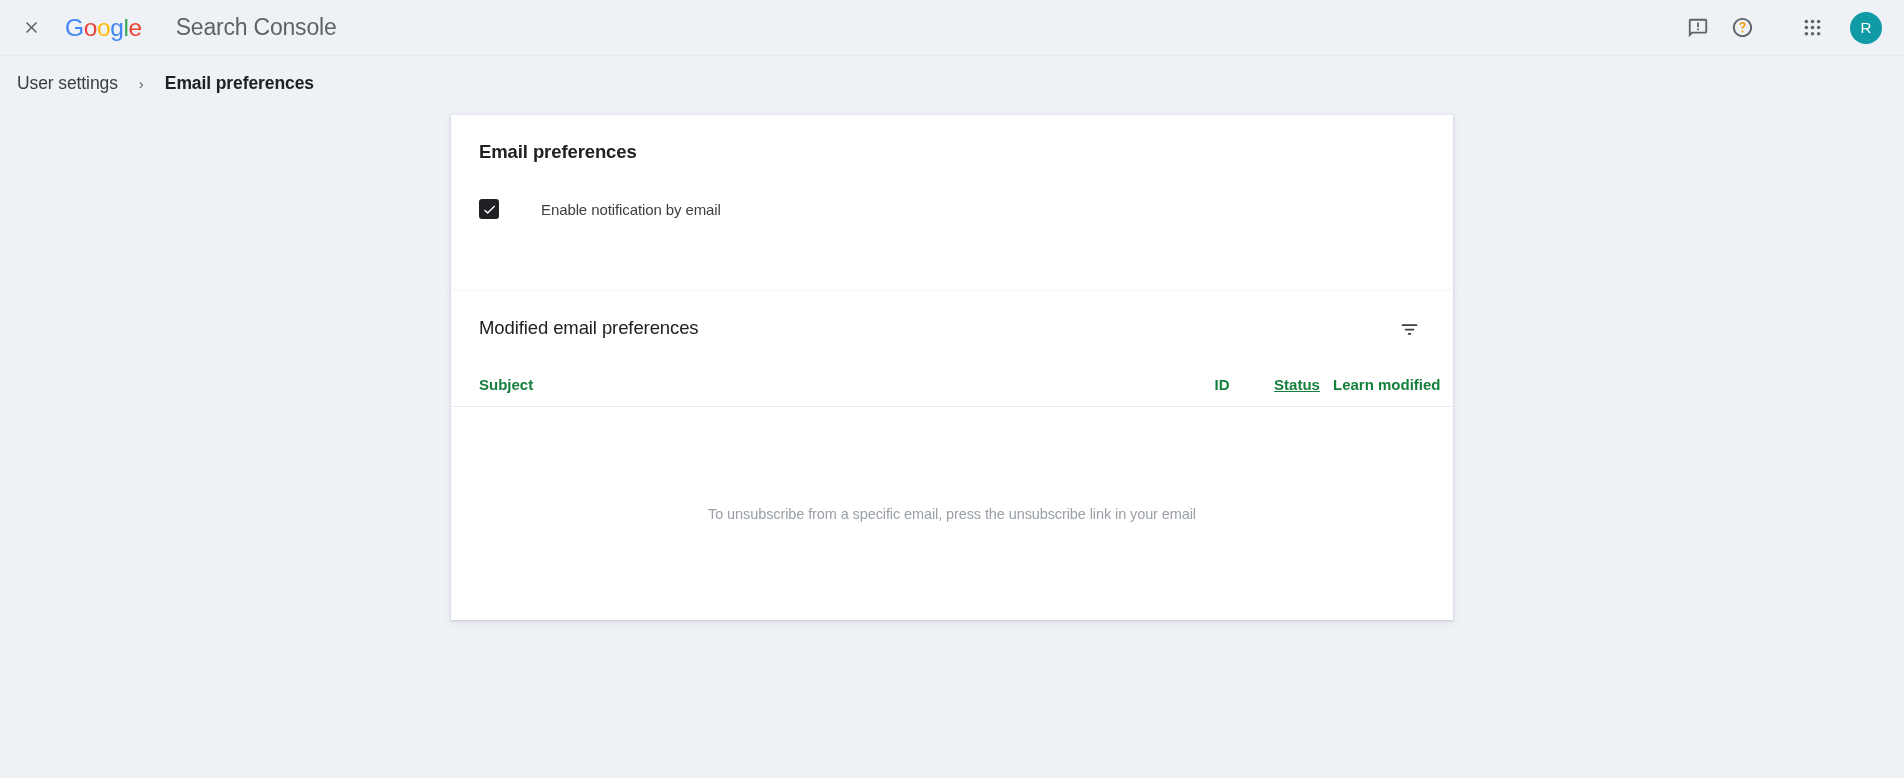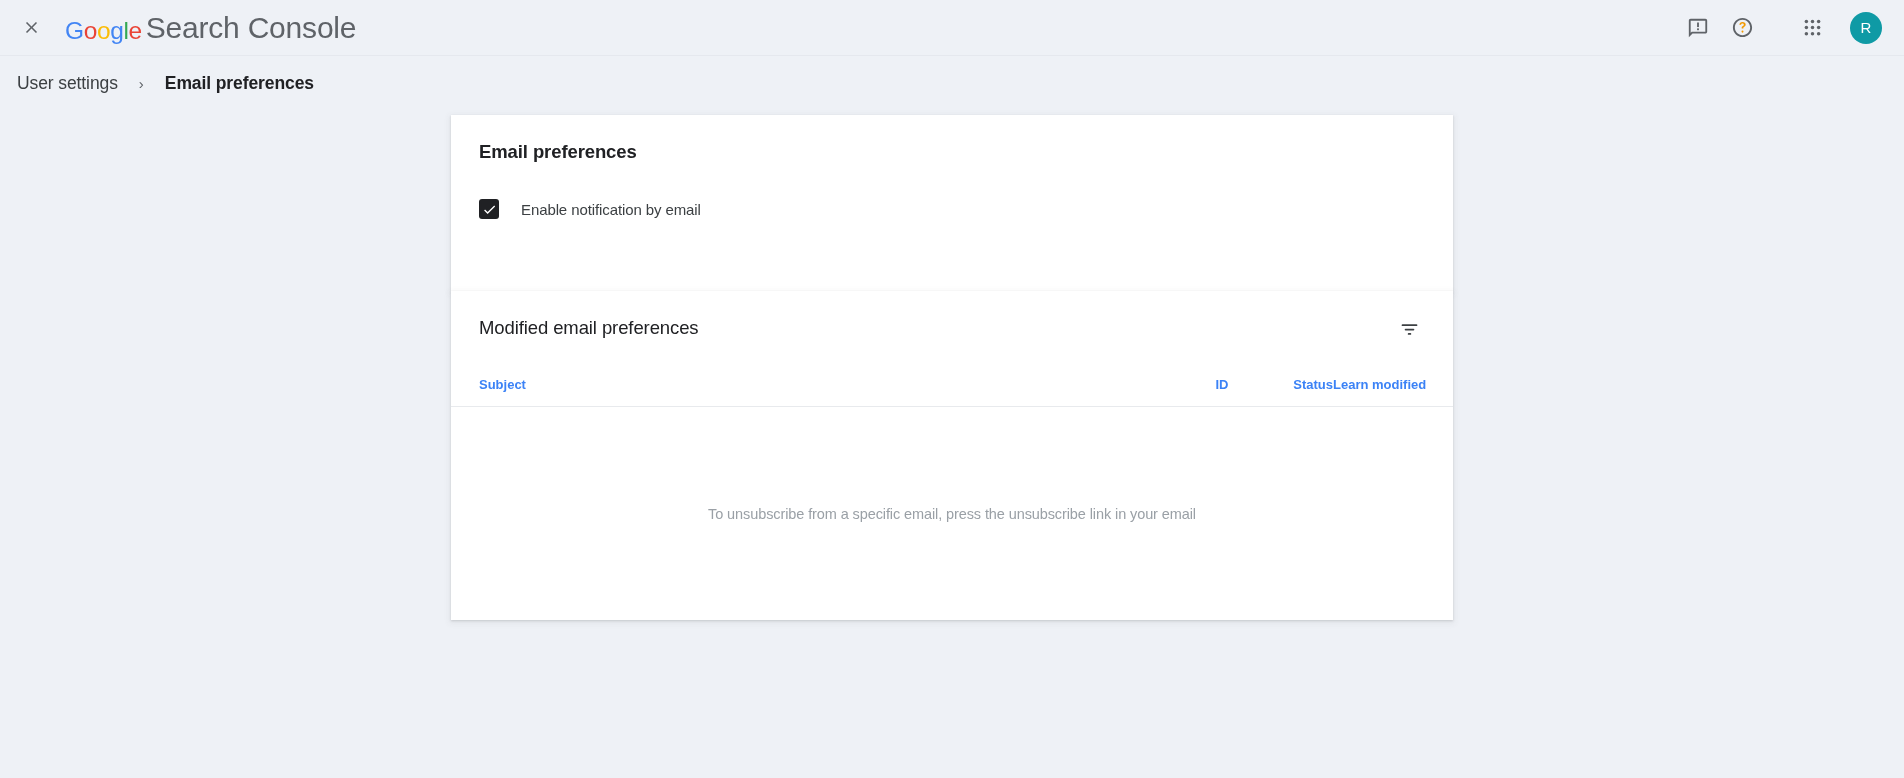--- a/index.html
+++ b/index.html
@@ -34,39 +34,40 @@
     align-items: center;
     justify-content: center;
     cursor: pointer;
     border-radius: 50%;
     flex: 0 0 auto;
   }
   .close-btn svg { display: block; }
 
   .brand {
     display: flex;
-    align-items: flex-end;
+    align-items: flex-start;
     margin-left: 17px;
     white-space: nowrap;
     user-select: none;
+    gap: 10px;
   }
   .brand-google {
     font-size: 24.5px;
     letter-spacing: -0.4px;
     font-family: "Liberation Sans", sans-serif;
   }
   .brand-google span { font-weight: 400; }
   .g-b { color: #4285f4; }
   .g-r { color: #ea4335; }
   .g-y { color: #fbbc05; }
   .g-g { color: #34a853; }
   .brand-product {
-    font-size: 30px;
+    font-size: 23px;
     color: #5f6368;
-    margin-left: 4px;
+    margin-left: 24px;
     letter-spacing: -0.2px;
   }
 
   .appbar-spacer { flex: 1 1 auto; }
 
   .appbar-actions {
     display: flex;
     align-items: center;
     gap: 0px;
   }
@@ -175,21 +176,21 @@
     height: 20px;
     border-radius: 3px;
     background: #202124;
     display: flex;
     align-items: center;
     justify-content: center;
     flex: 0 0 auto;
   }
   .checkbox svg { display: block; }
   .checkbox-label {
-    margin-left: 22px;
+    margin-left: 42px;
     font-size: 15px;
     color: #3c4043;
     letter-spacing: -0.1px;
   }
 
   
   .card-modified {
     padding-bottom: 0;
   }
 
@@ -219,28 +220,28 @@
   .filter-btn svg { display: block; }
 
   .table-head {
     display: flex;
     align-items: center;
     padding: 0 28px 0 28px;
     height: 44px;
     border-bottom: 1px solid #e8eaed;
   }
   .th {
-    font-size: 13px;
+    font-size: 15px;
     font-weight: bold;
-    color: #3b82f6;
+    color: #15803d;
     white-space: nowrap;
   }
   .th-subject { flex: 1 1 auto; }
   .th-id { width: 78px; text-align: center; }
-  .th-status { width: 72px; text-align: right; }
+  .th-status { width: 72px; text-align: center; text-decoration: underline; }
   .th-date { width: 92px; text-align: left; }
 
   .table-empty {
     height: 213px;
     display: flex;
     align-items: center;
     justify-content: center;
   }
   .empty-text {
     font-size: 14.5px;

